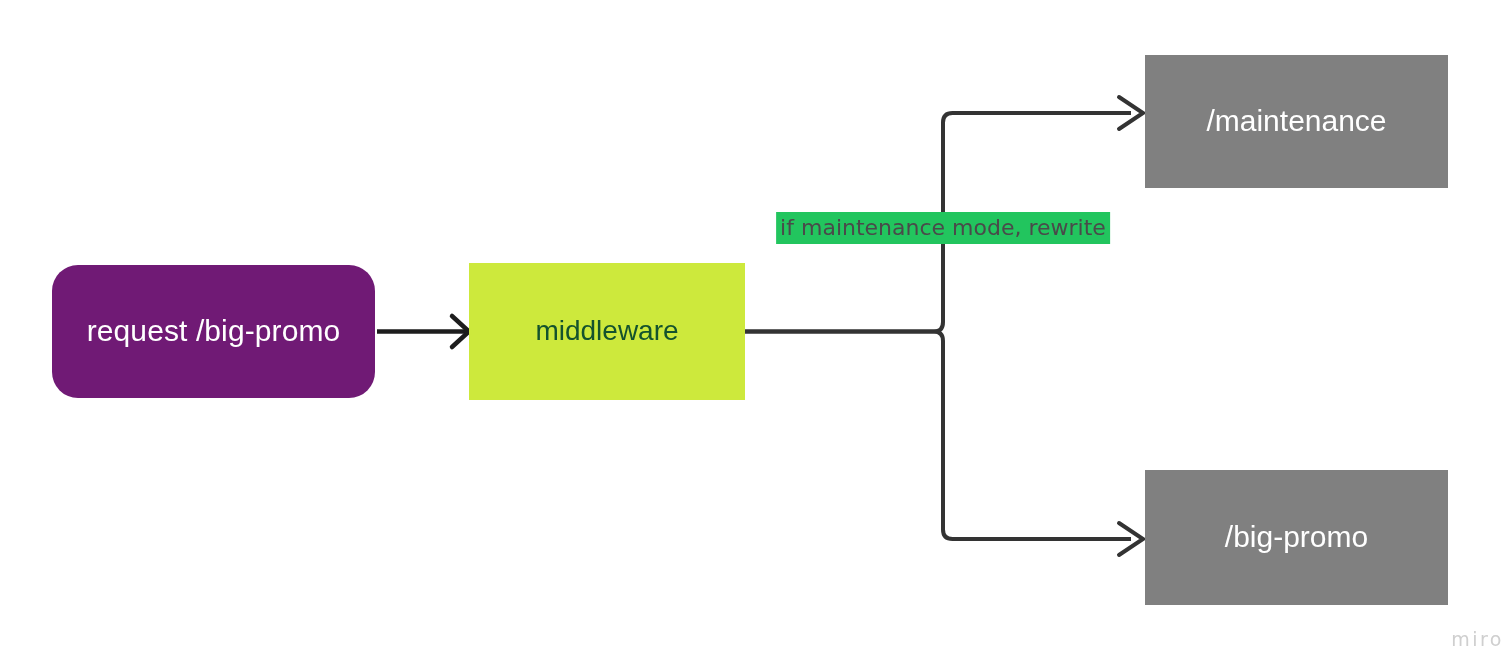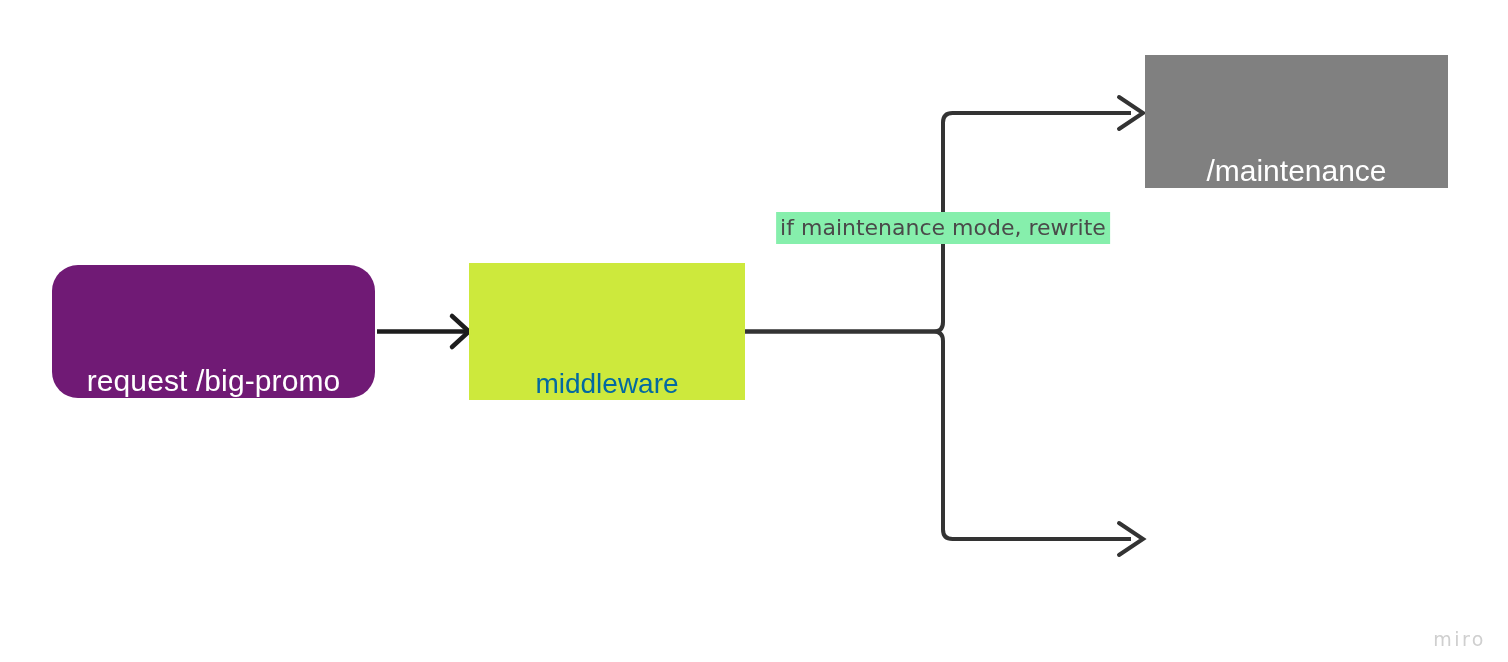--- a/index.html
+++ b/index.html
@@ -29,21 +29,21 @@
     width: 1508px;
     height: 662px;
     z-index: 1;
   }
 
   
   .node {
     position: absolute;
     z-index: 2;
     display: flex;
-    align-items: flex-end;
+    align-items: center;
     justify-content: center;
     box-sizing: border-box;
     text-align: center;
     line-height: 1.15;
   }
 
   .node-label {
     display: block;
     white-space: nowrap;
   }
@@ -66,21 +66,21 @@
   
   #node-middleware {
     left: 469px;
     top: 263px;
     width: 276px;
     height: 137px;
     background: #cde93c;
     border-radius: 0;
   }
   #node-middleware .node-label {
-    color: #0369a1;
+    color: #14532d;
     font-size: 28px;
   }
 
   
   #node-maintenance {
     left: 1145px;
     top: 55px;
     width: 303px;
     height: 133px;
     background: #808080;
@@ -100,21 +100,21 @@
   }
   #node-bigpromo .node-label {
     color: #ffffff;
     font-size: 30px;
   }
 
   
   .edge-label {
     position: absolute;
     z-index: 3;
-    background: #86efac;
+    background: #22c55e;
     color: #4a4a4a;
     font-family: "DejaVu Sans", "Liberation Sans", sans-serif;
     font-size: 22px;
     line-height: 1;
     white-space: nowrap;
     padding: 5px 4px;
     transform: translate(-50%, -50%);
   }
   #edge-label-maintenance {
     left: 943px;
@@ -122,21 +122,21 @@
   }
   #edge-label-continue {
     left: 943px;
     top: 452px;
   }
 
   
   #miro-watermark {
     position: absolute;
     z-index: 4;
-    right: 22px;
+    right: 4px;
     bottom: 12px;
     color: #cfcfcf;
     font-size: 19px;
     letter-spacing: 2.5px;
     font-family: "DejaVu Sans", "Liberation Sans", sans-serif;
     user-select: none;
   }
 </style>
 </head>
 <body>
@@ -165,19 +165,22 @@
   </div>
 
   <div class="node" id="node-middleware">
     <span class="node-label">middleware</span>
   </div>
 
   <div class="node" id="node-maintenance">
     <span class="node-label">/maintenance</span>
   </div>
 
+  <div class="node" id="node-bigpromo">
+    <span class="node-label">/big-promo</span>
+  </div>
 
   <div class="edge-label" id="edge-label-maintenance">if maintenance mode, rewrite</div>
 
 
   <div id="miro-watermark">miro</div>
 
 </div>
 
 </body></html>

